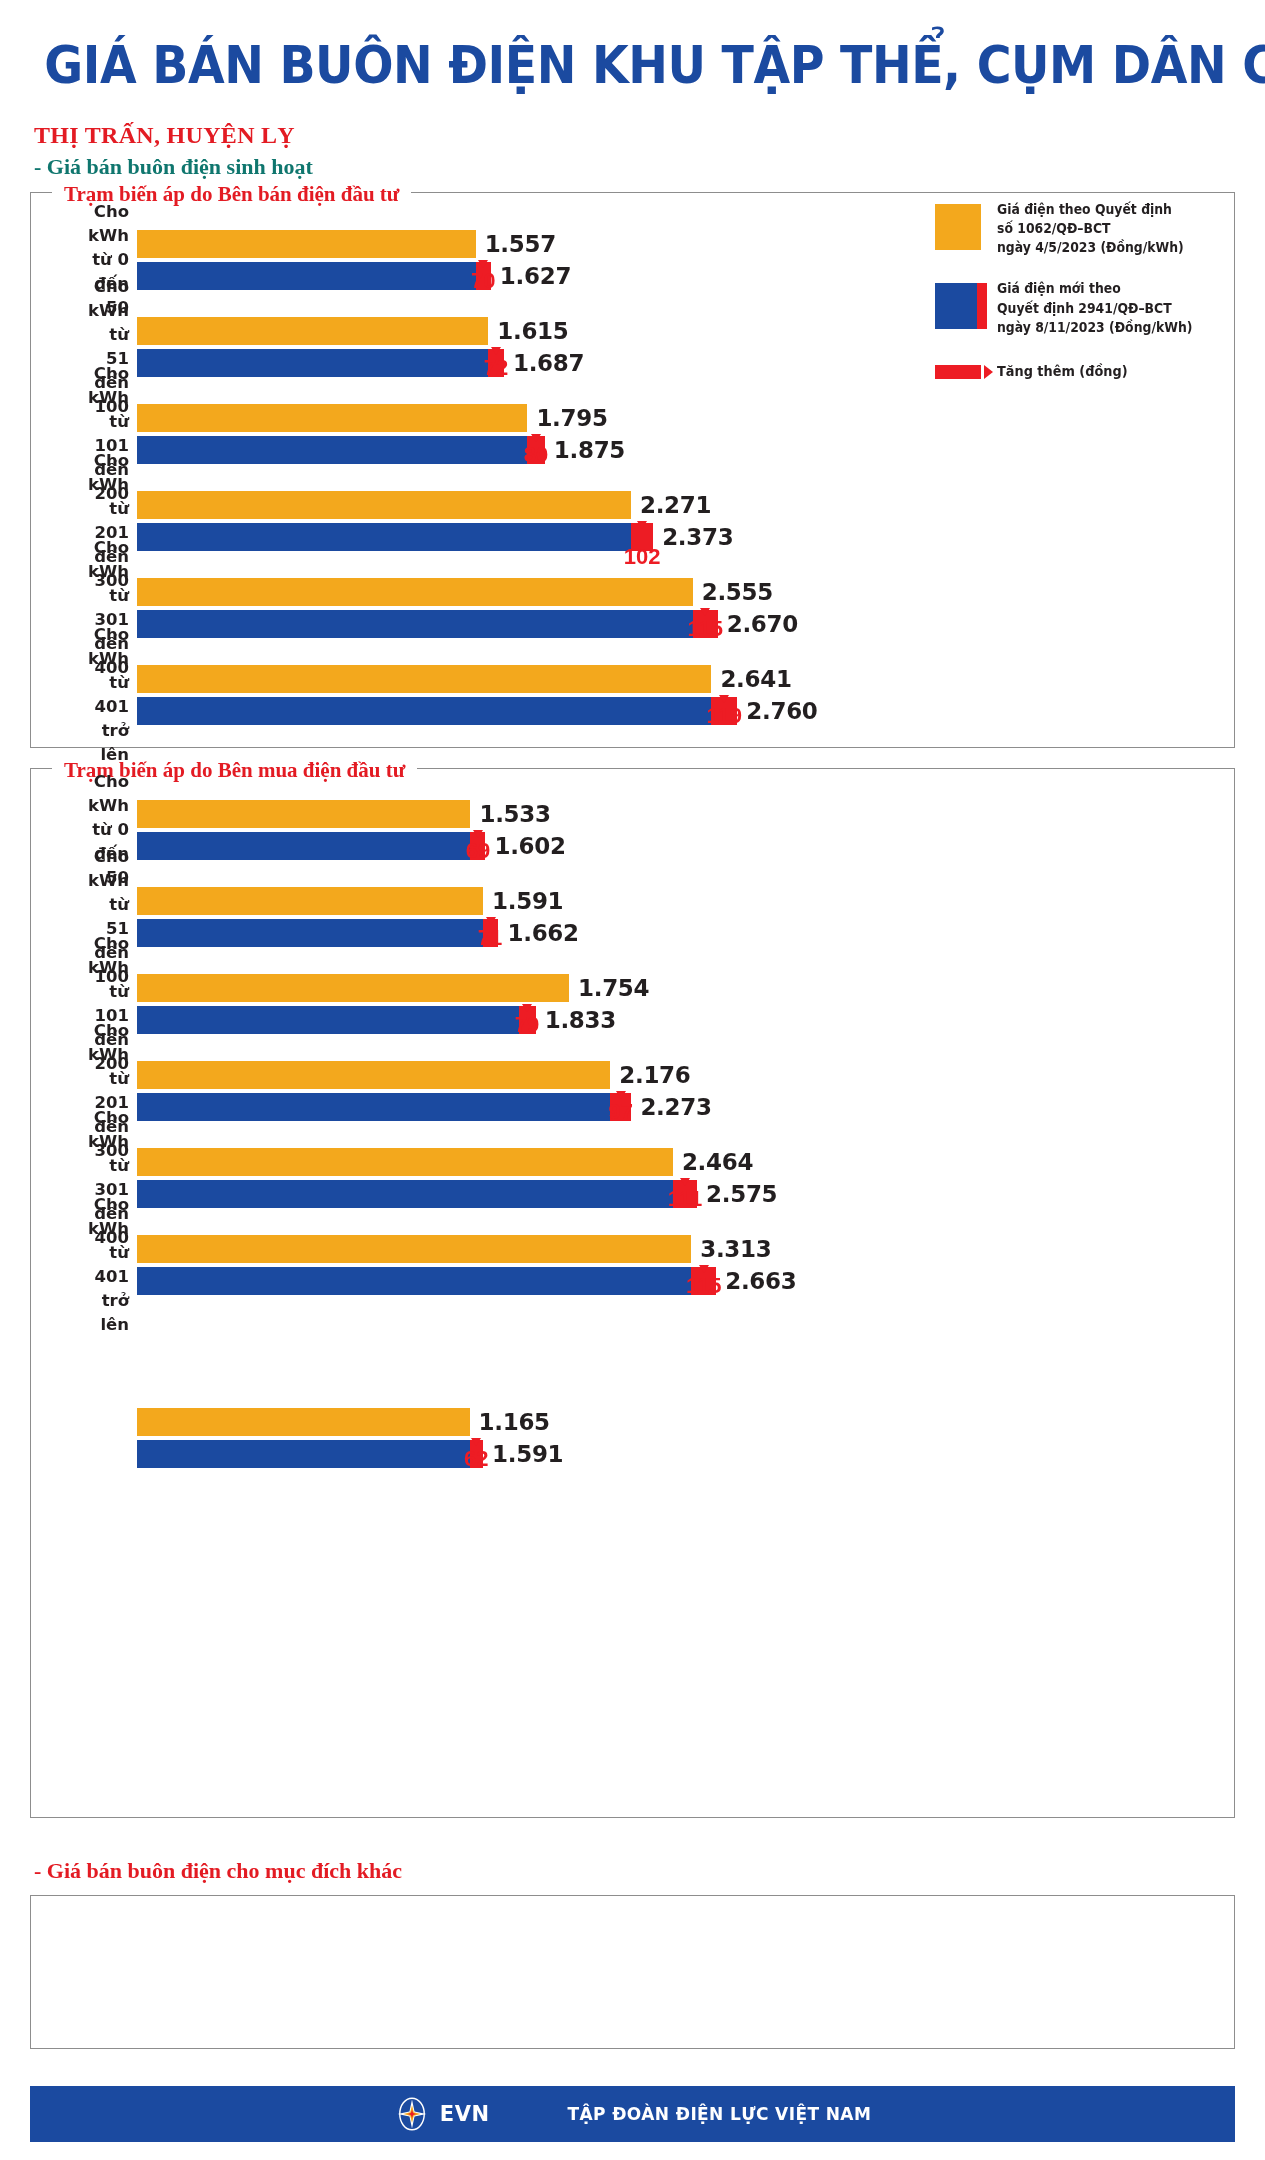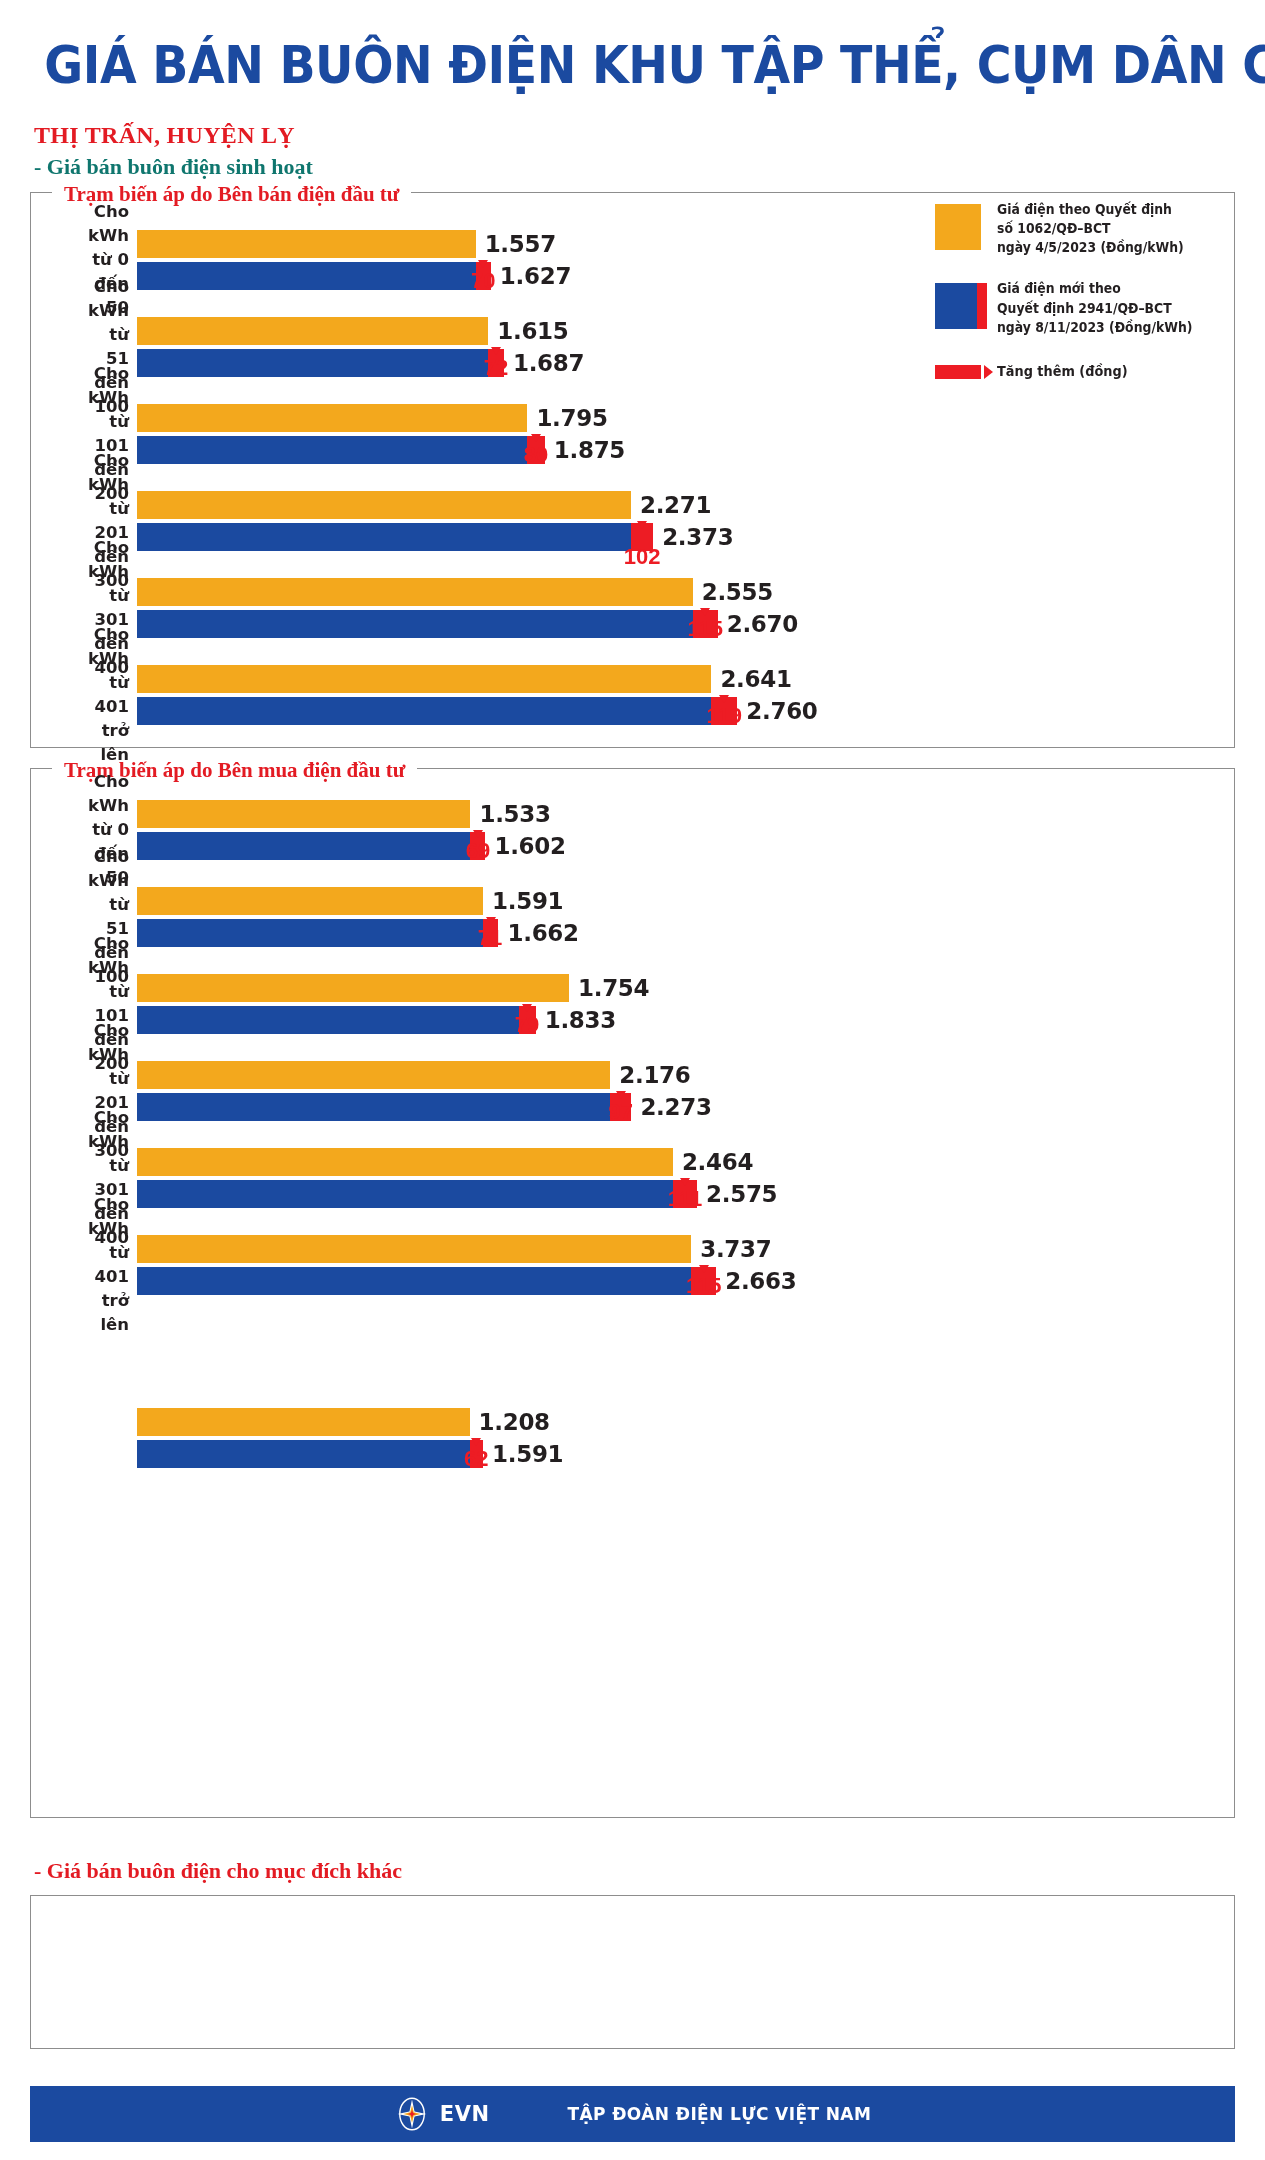--- a/index.html
+++ b/index.html
@@ -422,35 +422,35 @@
           </div>
           <span class="delta-tick" style="left: 547.991px;"></span>
           <span class="delta-value" style="left: 547.991px;">111</span>
         </div>
       </div>
       <div class="group" style="left: 137px; top: 1235px;">
         <div class="cat-label">Cho kWh từ
 401 trở lên</div>
         <div class="bars">
           <div class="bar yellow" style="width: 554.19px;">
-            <span class="bar-value">3.737</span>
+            <span class="bar-value">3.313</span>
           </div>
           <div class="bar blue" style="width: 579.202px;">
             <span class="delta-seg" style="width: 25.0125px;"></span>
             <span class="bar-value">2.663</span>
           </div>
           <span class="delta-tick" style="left: 566.696px;"></span>
           <span class="delta-value" style="left: 566.696px;">115</span>
         </div>
       </div>
       <div class="group" style="left: 137px; top: 1408px;">
         <div class="cat-label"></div>
         <div class="bars">
           <div class="bar yellow" style="width: 332.558px;">
-            <span class="bar-value">1.208</span>
+            <span class="bar-value">1.165</span>
           </div>
           <div class="bar blue" style="width: 346.043px;">
             <span class="delta-seg" style="width: 13.485px;"></span>
             <span class="bar-value">1.591</span>
           </div>
           <span class="delta-tick" style="left: 339.3px;"></span>
           <span class="delta-value" style="left: 339.3px;">62</span>
         </div>
       </div>
     </div>

